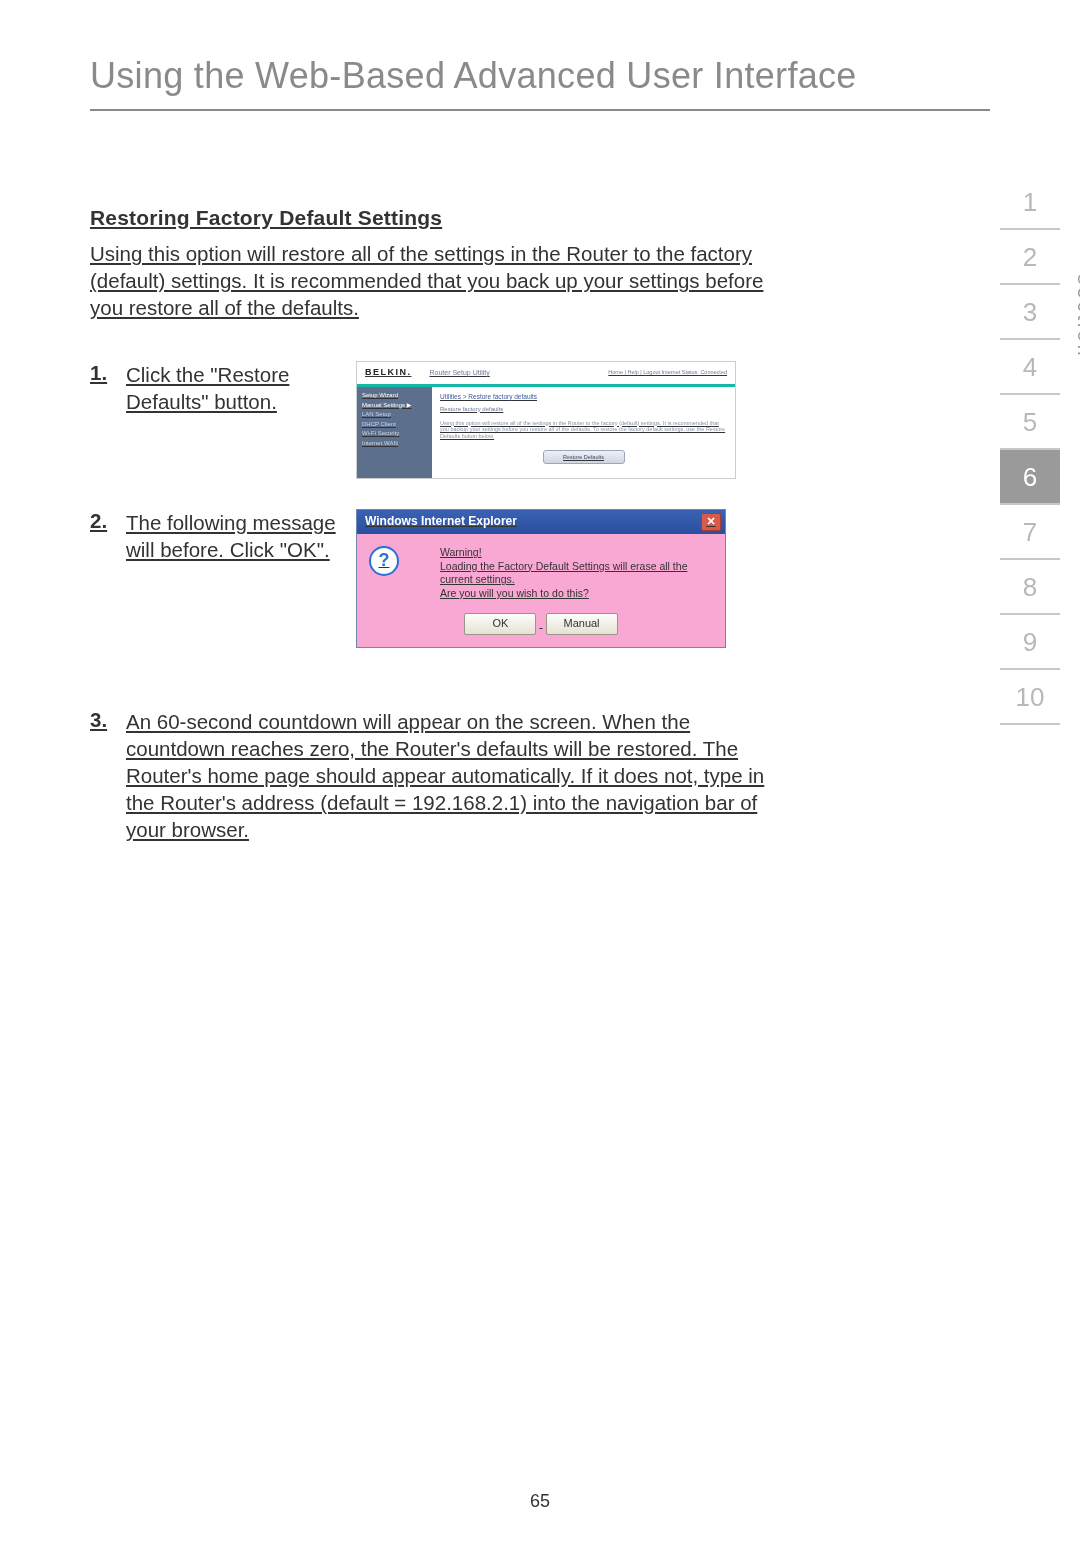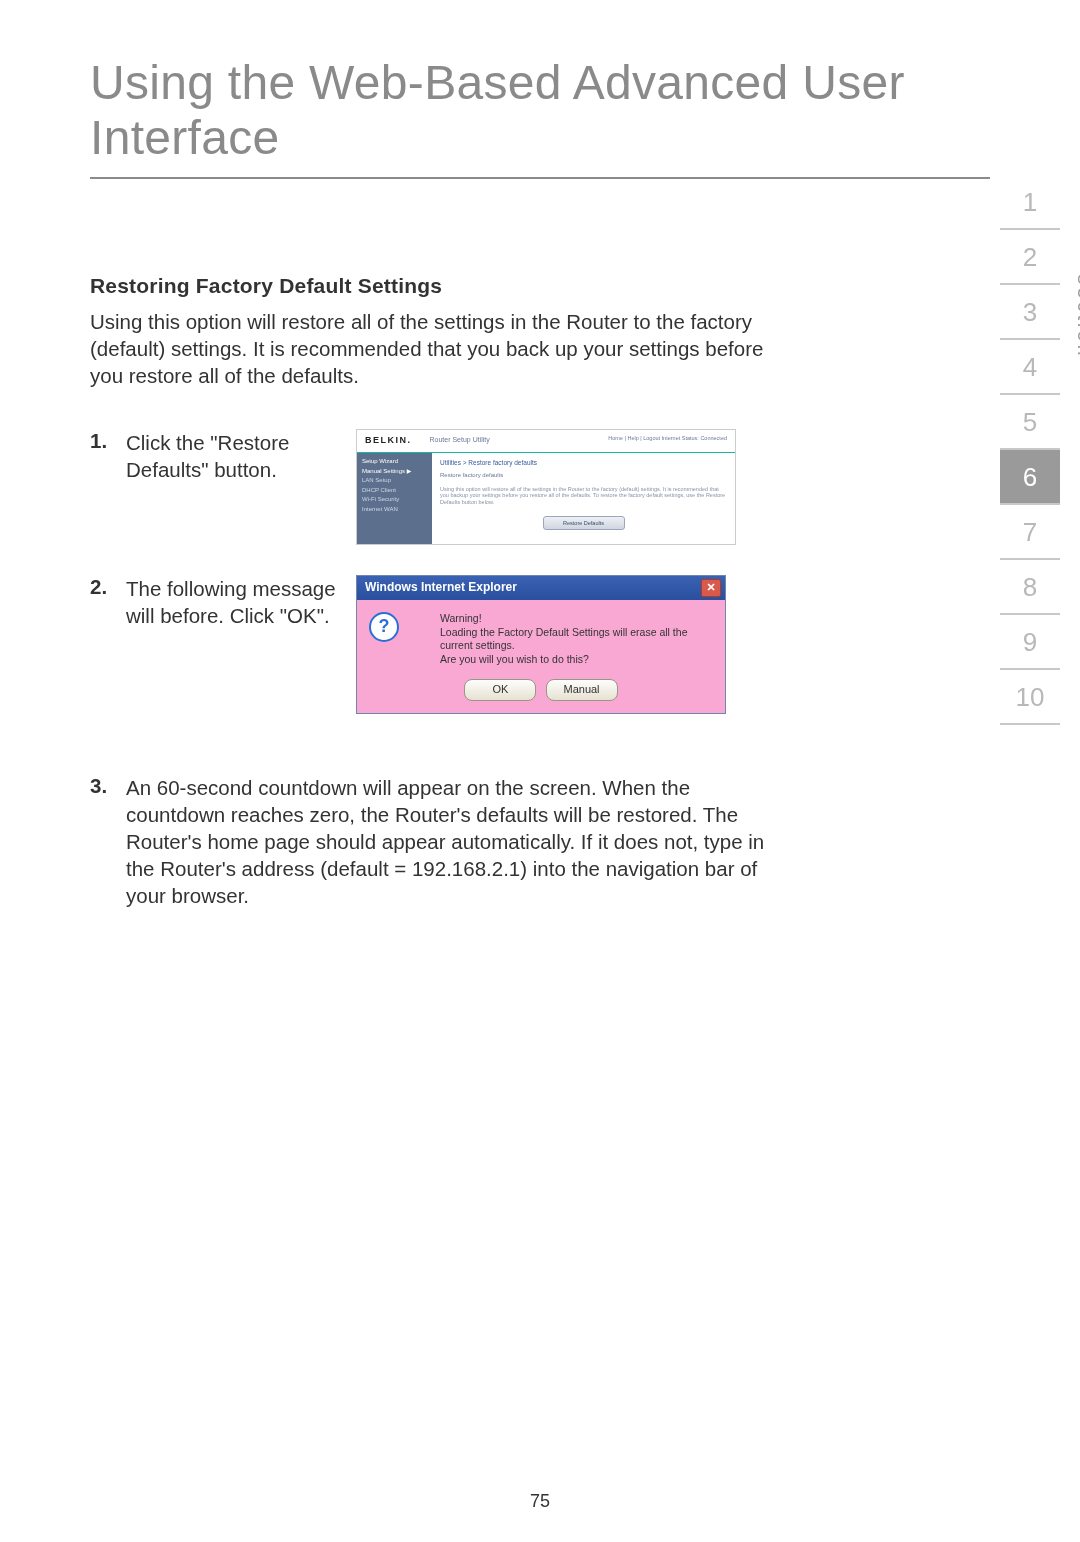--- a/index.html
+++ b/index.html
@@ -10,30 +10,31 @@
     color: #333;
   }
   .page {
     width: 1080px;
     height: 1542px;
     position: relative;
     box-sizing: border-box;
     padding: 55px 90px 40px 90px;
   }
   .title-bar {
-    font-size: 48px;
+    font-size: 36px;
     color: #8a8a8a;
     font-weight: 400;
     padding-bottom: 12px;
     border-bottom: 2px solid #8a8a8a;
     margin-bottom: 95px;
     letter-spacing: 0.3px;
   }
   .content {
     position: relative;
+    text-decoration: underline;
   }
   .sub-heading {
     font-weight: 700;
     font-size: 21px;
     color: #333;
     margin-bottom: 10px;
     letter-spacing: 0.2px;
   }
   .intro {
     font-size: 20.5px;
@@ -106,23 +107,23 @@
 
   
   .router-shot {
     width: 378px;
     border: 1px solid #ccc;
     font-size: 7px;
     background: #fff;
   }
   .router-top {
     display: flex;
-    align-items: flex-start;
+    align-items: center;
     padding: 5px 8px;
-    border-bottom: 1px solid #14b8a6;
+    border-bottom: 3px solid #14b8a6;
   }
   .belkin-logo {
     font-weight: 900;
     letter-spacing: 1.5px;
     font-size: 9px;
     color: #222;
     padding-right: 18px;
   }
   .router-title {
     color: #6a7a9a;
@@ -242,21 +243,21 @@
   }
   .ie-btn {
     display: inline-block;
     width: 70px;
     height: 20px;
     line-height: 18px;
     text-align: center;
     font-size: 11px;
     background: linear-gradient(#fdfdfb, #e6e2d2);
     border: 1px solid #9a9684;
-    border-radius: 8px;
+    border-radius: 2px;
     margin: 0 3px;
     color: #333;
   }
 
   .page-num {
     position: absolute;
     bottom: 30px;
     left: 0;
     right: 0;
     text-align: center;
@@ -356,14 +357,14 @@
     <div class="nav-item">4</div>
     <div class="nav-item">5</div>
     <div class="nav-item active">6</div>
     <div class="nav-item">7</div>
     <div class="nav-item">8</div>
     <div class="nav-item">9</div>
     <div class="nav-item">10</div>
   </div>
   <div class="section-label">section</div>
 
-  <div class="page-num">75</div>
+  <div class="page-num">65</div>
 </div>
 
 </body></html>

